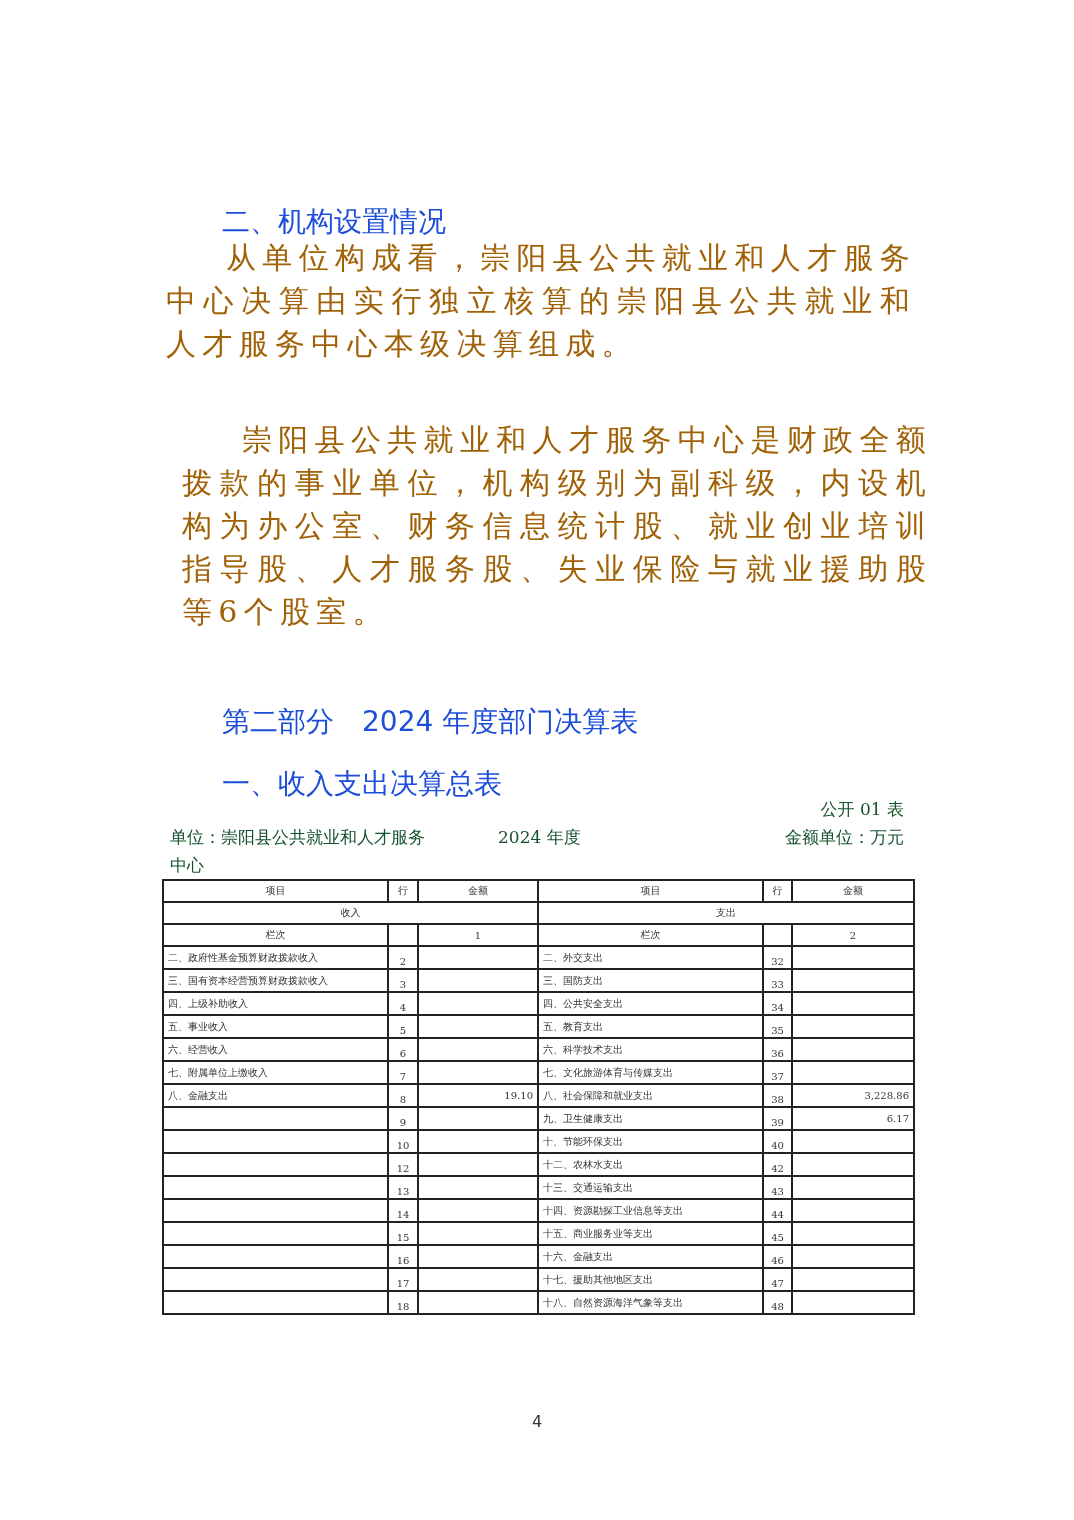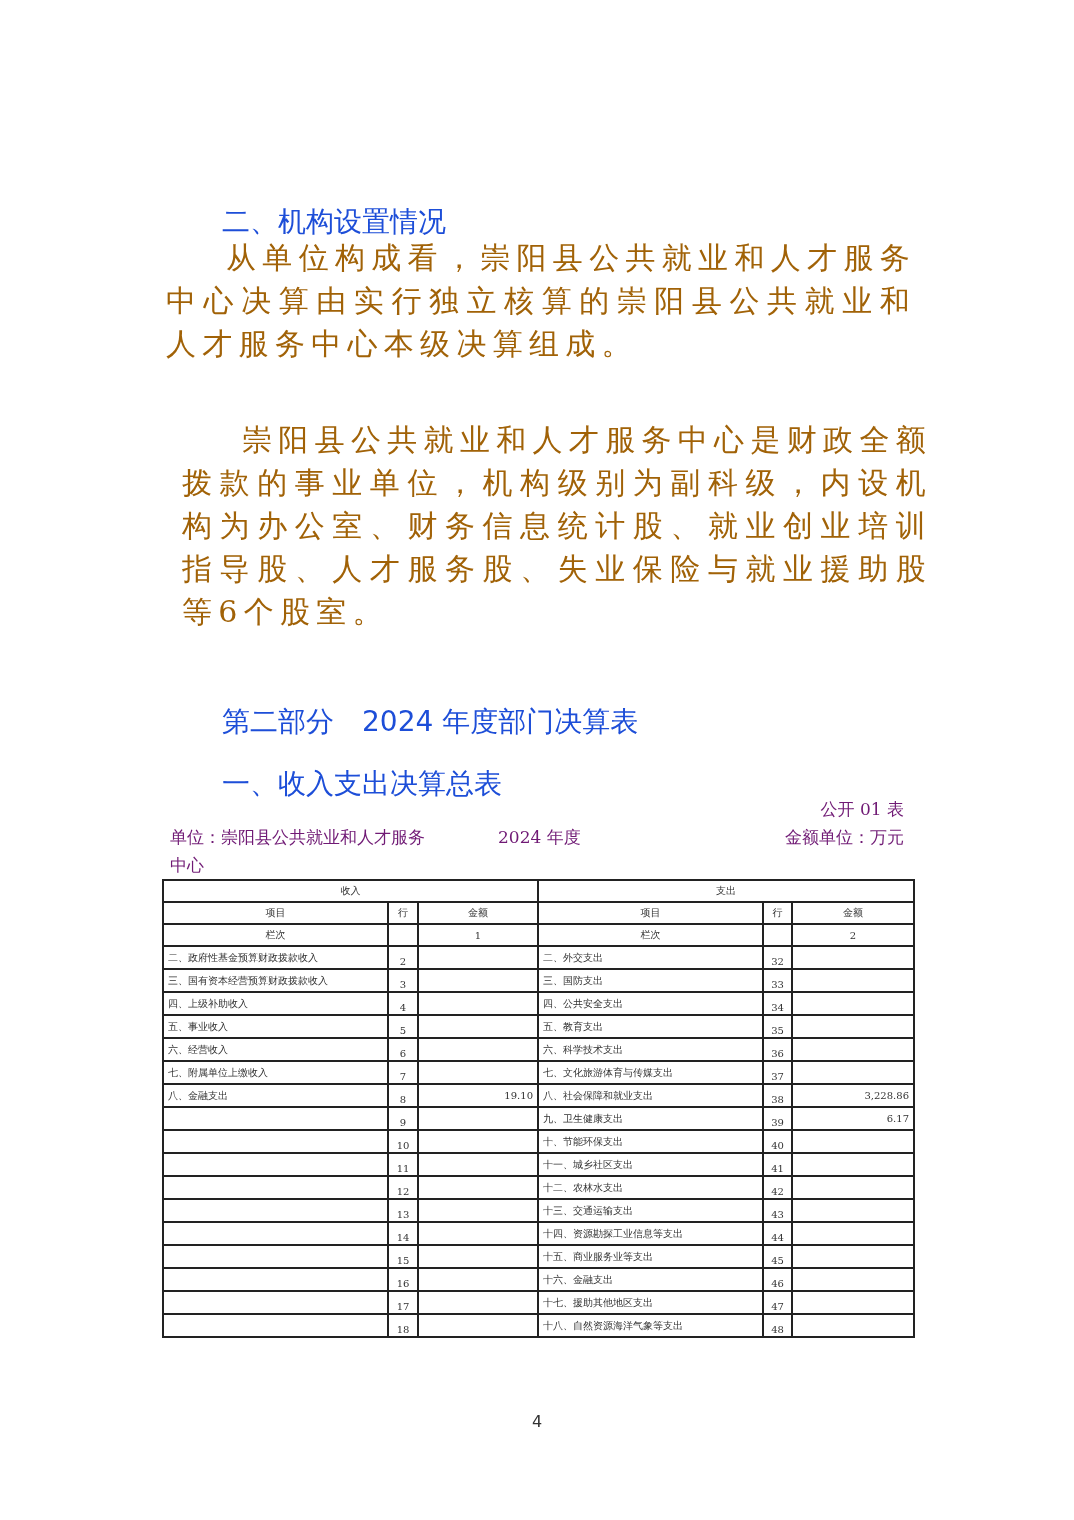--- a/index.html
+++ b/index.html
@@ -3,21 +3,21 @@
 <meta charset="utf-8">
 <style>
   html, body { margin: 0; padding: 0; background: #ffffff; }
   body { width: 1074px; height: 1520px; position: relative; overflow: hidden;
          font-family: "DejaVu Serif", "Liberation Serif", serif; color: #111; }
   .heading { position: absolute; font-family: "DejaVu Sans", "Liberation Sans", sans-serif;
              font-size: 28px; color: #1d4ed8; white-space: nowrap; margin-top: 6px; }
   .para { position: absolute; left: 166px; width: 750px; font-size: 30px; line-height: 43px;
           letter-spacing: 6.3px; text-indent: 60px; text-align: justify; color: #a16207;
           font-family: "DejaVu Serif", "Liberation Serif", serif; }
-  .meta { position: absolute; font-size: 17px; color: #701a75; white-space: nowrap;
+  .meta { position: absolute; font-size: 17px; color: #14532d; white-space: nowrap;
           font-family: "DejaVu Serif", "Liberation Serif", serif; }
   table.fin { position: absolute; left: 162px; top: 879px; width: 751px;
               border-collapse: collapse; table-layout: fixed; border: 2px solid #111;
               font-family: "DejaVu Serif", "Liberation Serif", serif; font-size: 10px; color: #333; }
   table.fin td { border: 2px solid #222; height: 20px; padding: 0 4px; overflow: hidden;
                  white-space: nowrap; vertical-align: middle; }
   table.fin td.c { text-align: center; }
   table.fin td.r { text-align: right; }
   table.fin td.l { text-align: left; }
   table.fin td.rowno { vertical-align: bottom; text-align: center; padding-bottom: 1px; }
@@ -47,30 +47,30 @@
   <colgroup>
     <col style="width:225px">
       <col style="width:30px">
       <col style="width:120px">
     <col style="width:225px">
       <col style="width:29px">
       <col style="width:122px">
   </colgroup>
   <tbody id="fin-body">
     <tr>
-      <td class="c" colspan="3">收入</td>
-      <td class="c" colspan="3">支出</td>
-    </tr>
-    <tr>
       <td class="c">项目</td>
       <td class="c">行</td>
       <td class="c">金额</td>
       <td class="c">项目</td>
       <td class="c">行</td>
       <td class="c">金额</td>
+    </tr>
+    <tr>
+      <td class="c" colspan="3">收入</td>
+      <td class="c" colspan="3">支出</td>
     </tr>
     <tr>
       <td class="c">栏次</td>
       <td class="c"></td>
       <td class="c">1</td>
       <td class="c">栏次</td>
       <td class="c"></td>
       <td class="c">2</td>
     </tr>
       <tr>
@@ -140,28 +140,20 @@
       <tr>
         <td class="l"></td>
         <td class="rowno">10</td>
         <td class="r"></td>
         <td class="l">十、节能环保支出</td>
         <td class="rowno">40</td>
         <td class="r"></td>
       </tr>
       <tr>
         <td class="l"></td>
-        <td class="rowno">11</td>
-        <td class="r"></td>
-        <td class="l">十一、城乡社区支出</td>
-        <td class="rowno">41</td>
-        <td class="r"></td>
-      </tr>
-      <tr>
-        <td class="l"></td>
         <td class="rowno">12</td>
         <td class="r"></td>
         <td class="l">十二、农林水支出</td>
         <td class="rowno">42</td>
         <td class="r"></td>
       </tr>
       <tr>
         <td class="l"></td>
         <td class="rowno">13</td>
         <td class="r"></td>

